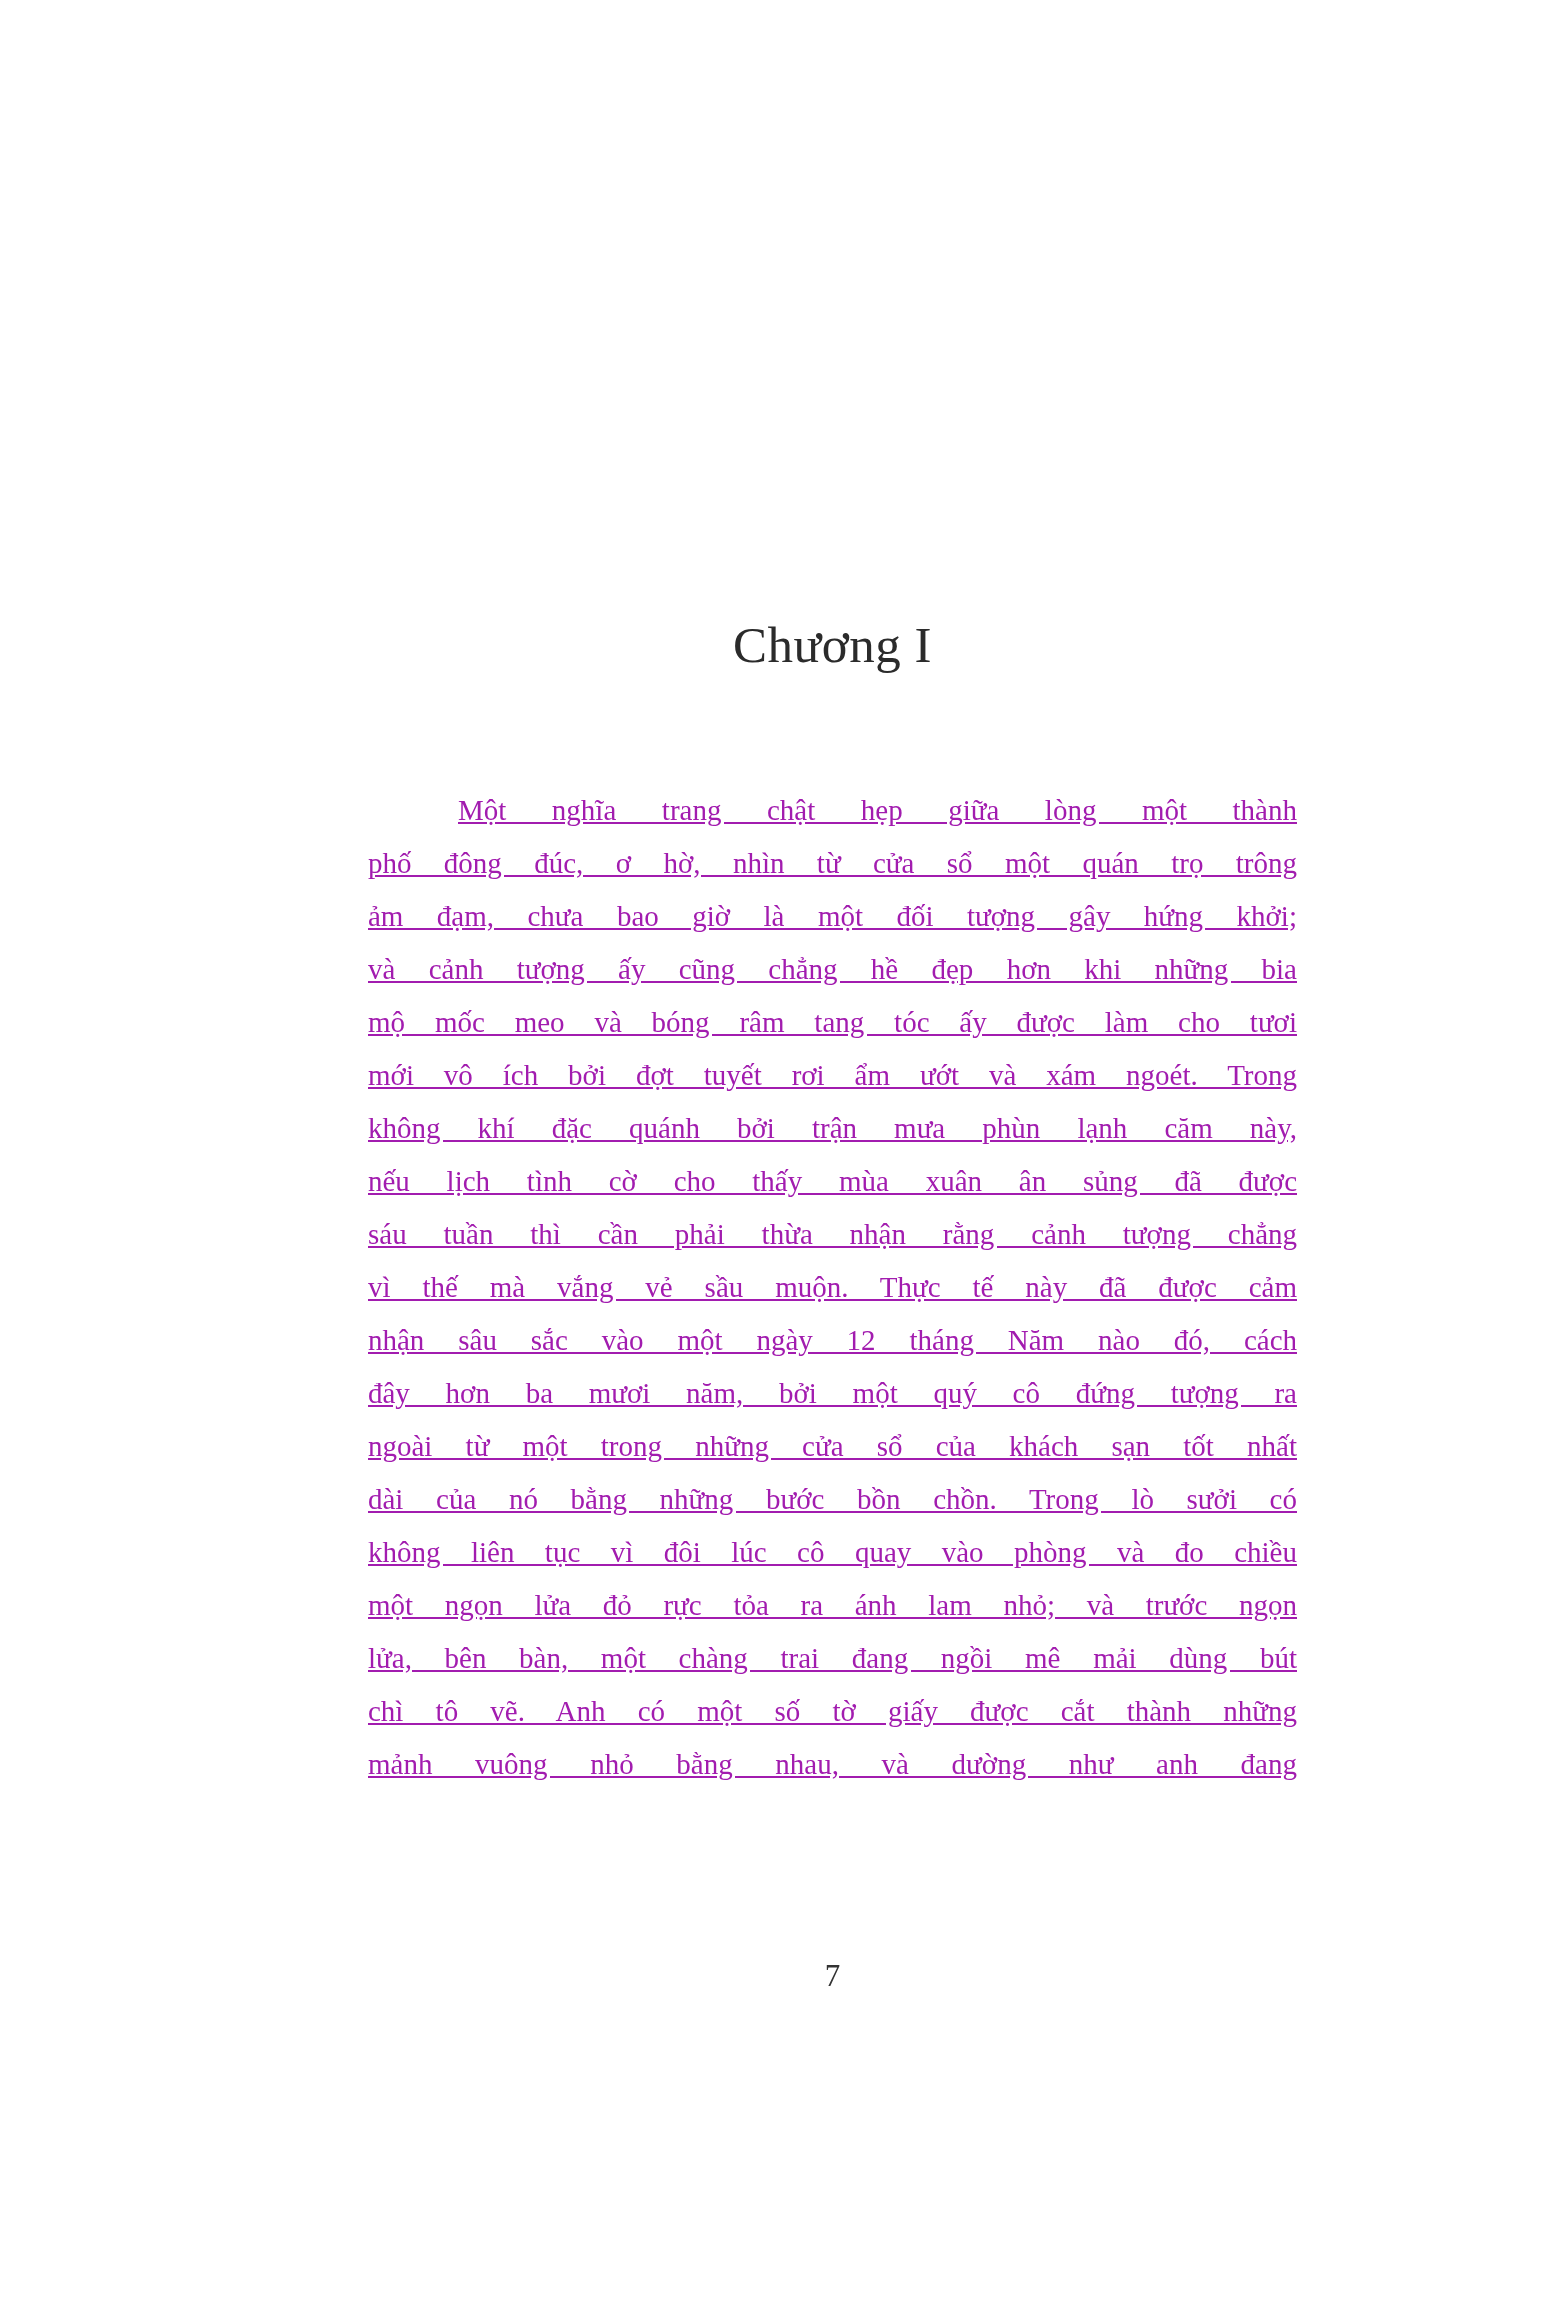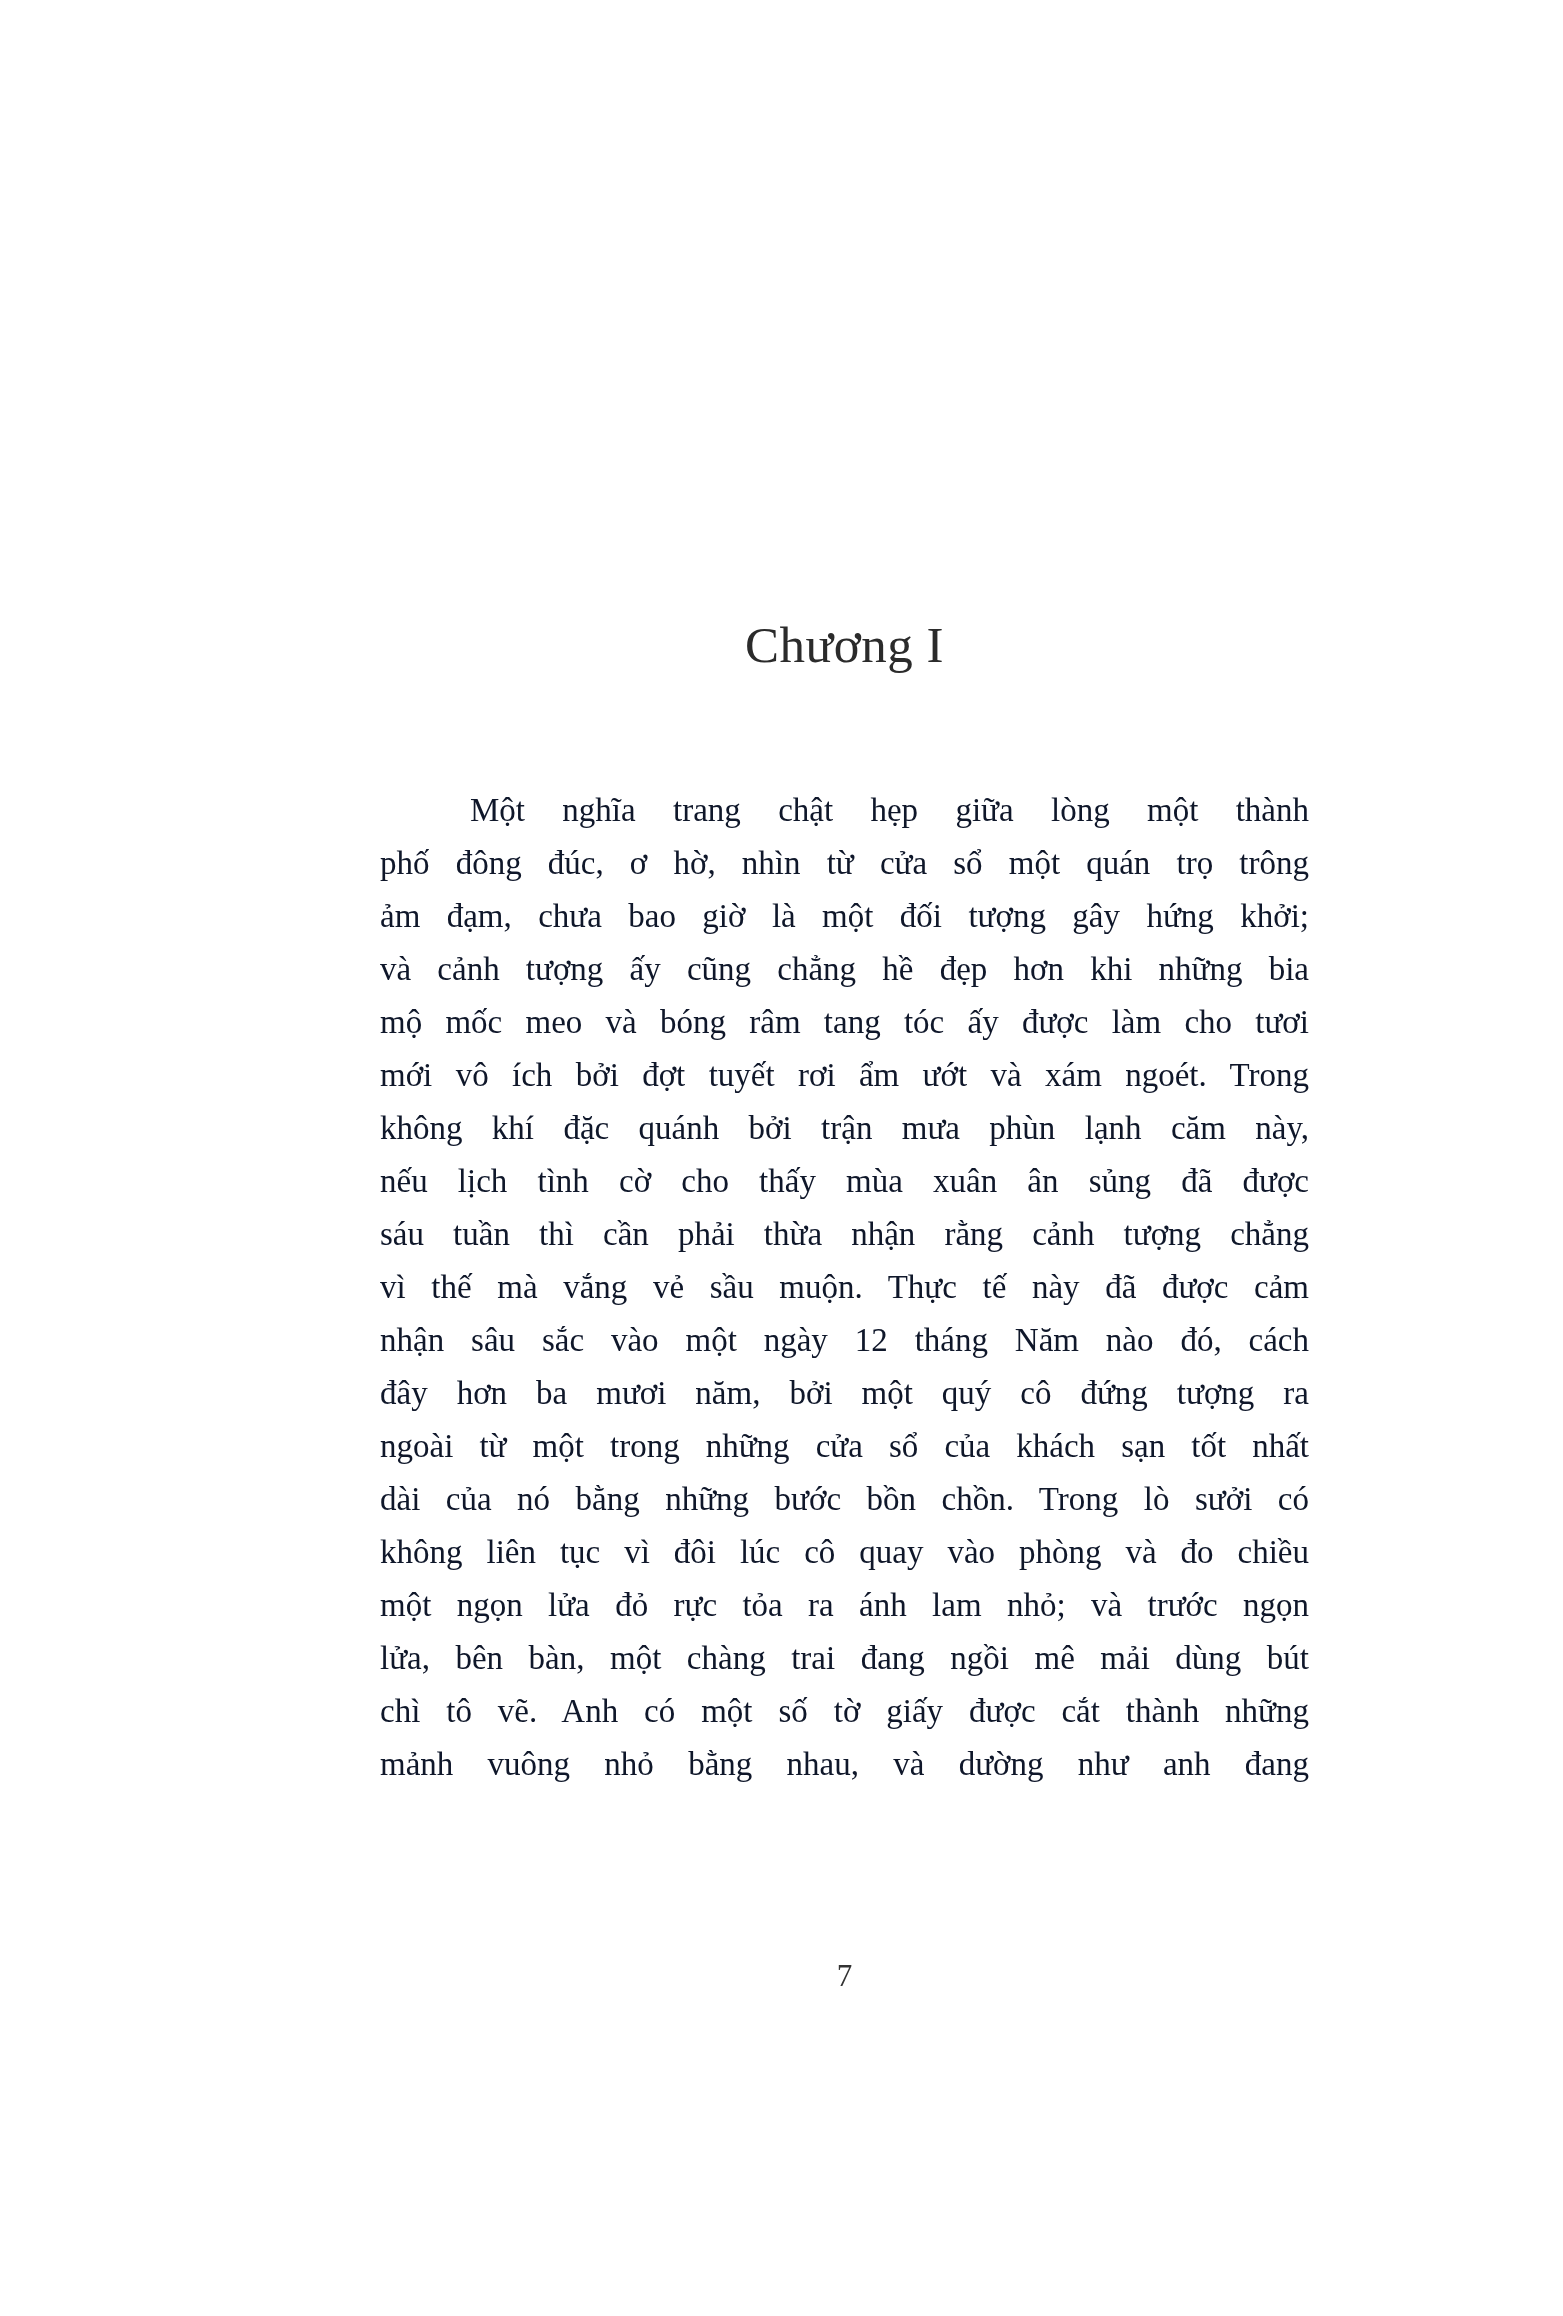--- a/index.html
+++ b/index.html
@@ -10,44 +10,45 @@
     width: 1563px;
     height: 2316px;
     background: #ffffff;
     position: relative;
     font-family: "Liberation Serif", "DejaVu Serif", serif;
     color: #2e2e2e;
     overflow: hidden;
   }
   .content-column {
     position: absolute;
-    left: 380px;
+    left: 368px;
     top: 0;
     width: 929px;
     height: 100%;
   }
   .chapter-title {
     position: absolute;
     top: 616px;
     left: 0;
     width: 100%;
     text-align: center;
     font-size: 51px;
     line-height: 59px;
     color: #2b2b2b;
     letter-spacing: 0.5px;
   }
   .body-paragraph {
     position: absolute;
     top: 784px;
     left: 0;
     width: 100%;
-    font-size: 33px;
+    font-size: 29px;
     line-height: 53px;
-    color: #0f172a;
+    color: #a21caf;
+    text-decoration: underline;
   }
   .paragraph-line {
     width: 100%;
     text-align: justify;
     text-align-last: justify;
     text-justify: inter-word;
     box-sizing: border-box;
   }
   .paragraph-line.first-line {
     padding-left: 90px;

